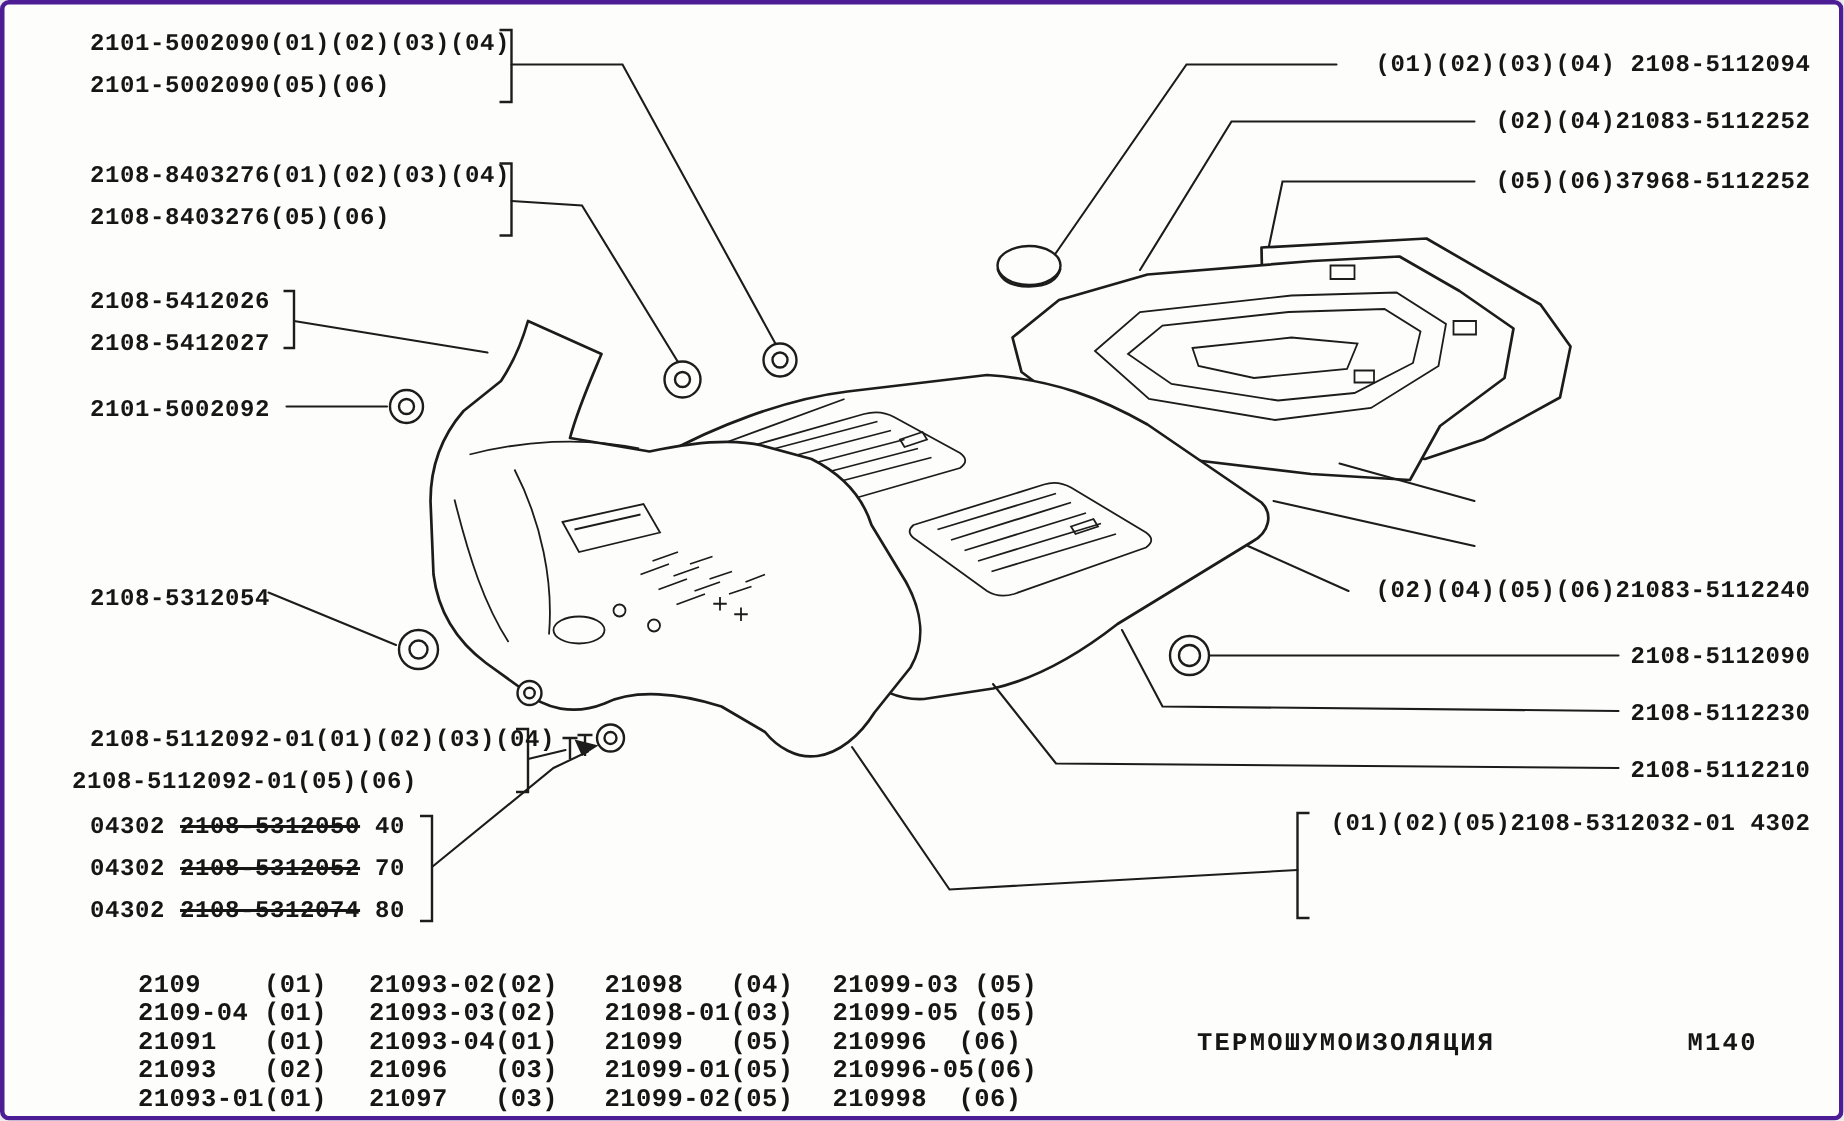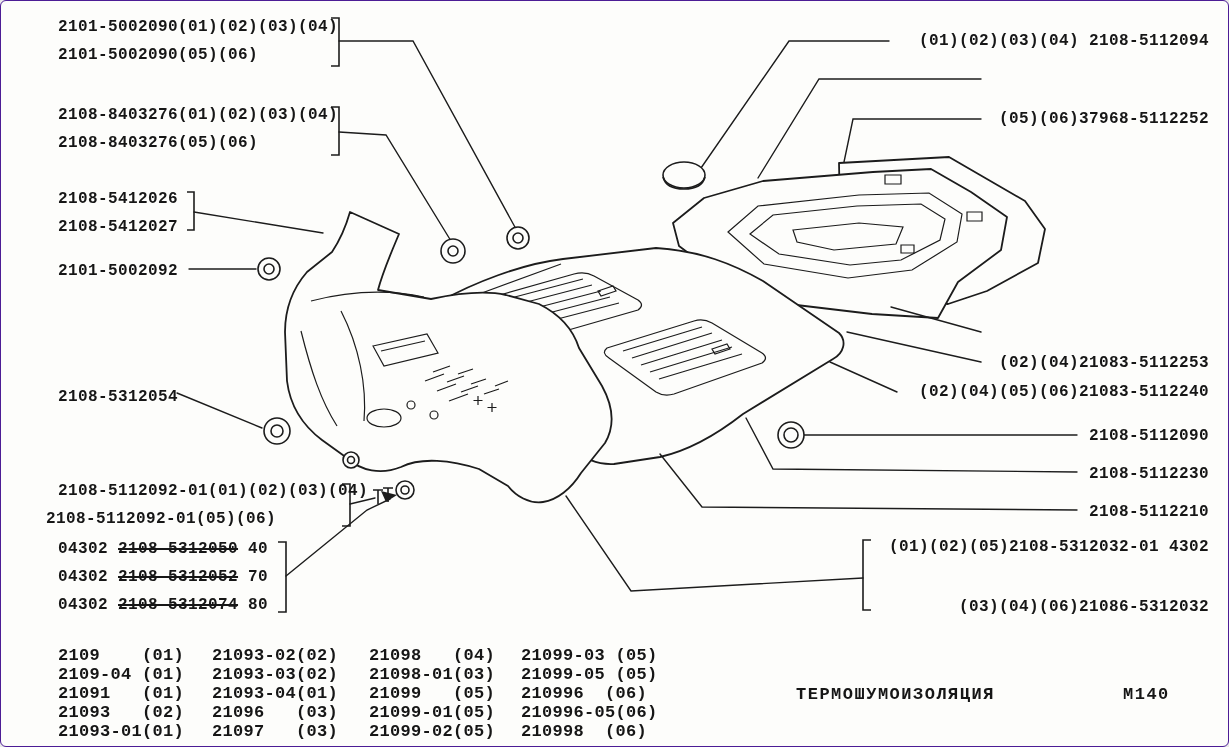--- a/index.html
+++ b/index.html
@@ -1,23 +1,23 @@
 <!DOCTYPE html>
 <html><head>
 <meta charset="utf-8">
 <style>
   html,body{margin:0;padding:0;background:#e9e9e9;}
-  .page{position:relative;width:1229px;height:747px;background:#fdfdfb;border:1px solid #4c1d95;
+  .page{position:relative;width:1229px;height:747px;background:#fdfdfb;border:3px solid #4c1d95;
         border-radius:6px;overflow:hidden;box-sizing:border-box;
         font-family:"Liberation Mono","DejaVu Sans Mono",monospace;color:#161616;}
   svg.draw{position:absolute;left:0;top:0;}
   .lbl{position:absolute;font-size:16px;font-weight:700;line-height:20px;letter-spacing:.4px;white-space:pre;}
   .r{text-align:right;}
   .strike{text-decoration:line-through;text-decoration-thickness:2px;}
-  .tbl{position:absolute;font-size:17px;font-weight:700;line-height:19px;letter-spacing:.3px;white-space:pre;}
+  .tbl{position:absolute;font-size:17px;font-weight:700;line-height:19px;letter-spacing:.3px;white-space:pre;margin-left:32px;}
   .caption{position:absolute;font-size:17px;font-weight:700;letter-spacing:1.5px;white-space:pre;}
 </style>
 </head>
 <body>
 
 <div class="page">
 
   <svg class="draw" width="1229" height="747" viewBox="0 0 1229 747">
 
     <g fill="#fdfdfb" stroke="#1c1c1c" stroke-width="1.8" stroke-linejoin="round">
@@ -138,29 +138,28 @@
   <div class="lbl" style="left:57px;top:260px">2101-5002092</div>
   <div class="lbl" style="left:57px;top:386px">2108-5312054</div>
   <div class="lbl" style="left:57px;top:480px">2108-5112092-01(01)(02)(03)(04)</div>
   <div class="lbl" style="left:45px;top:508px">2108-5112092-01(05)(06)</div>
 
   <div class="lbl" style="left:57px;top:538px"><span>04302 </span><span class="strike">2108-5312050</span><span> 40</span></div>
   <div class="lbl" style="left:57px;top:566px"><span>04302 </span><span class="strike">2108-5312052</span><span> 70</span></div>
   <div class="lbl" style="left:57px;top:594px"><span>04302 </span><span class="strike">2108-5312074</span><span> 80</span></div>
 
   <div class="lbl r" style="right:19px;top:30px">(01)(02)(03)(04) 2108-5112094</div>
+  <div class="lbl r" style="right:19px;top:68px">(02)(04)21083-5112252</div>
   <div class="lbl r" style="right:19px;top:108px">(05)(06)37968-5112252</div>
-  <div class="lbl r" style="right:19px;top:352px">(02)(04)21083-5112253</div>
   <div class="lbl r" style="right:19px;top:381px">(02)(04)(05)(06)21083-5112240</div>
   <div class="lbl r" style="right:19px;top:425px">2108-5112090</div>
   <div class="lbl r" style="right:19px;top:463px">2108-5112230</div>
   <div class="lbl r" style="right:19px;top:501px">2108-5112210</div>
 
   <div class="lbl r" style="right:19px;top:536px"><span>(01)(02)(05)2108-5312032-01 4302</span><span class="strike"></span><span></span></div>
-  <div class="lbl r" style="right:19px;top:596px"><span>(03)(04)(06)21086-5312032</span><span class="strike"></span><span></span></div>
 
   <div class="tbl" style="left:57px;top:645px">2109    (01)</div>
   <div class="tbl" style="left:57px;top:664px">2109-04 (01)</div>
   <div class="tbl" style="left:57px;top:683px">21091   (01)</div>
   <div class="tbl" style="left:57px;top:702px">21093   (02)</div>
   <div class="tbl" style="left:57px;top:721px">21093-01(01)</div>
 
   <div class="tbl" style="left:211px;top:645px">21093-02(02)</div>
   <div class="tbl" style="left:211px;top:664px">21093-03(02)</div>
   <div class="tbl" style="left:211px;top:683px">21093-04(01)</div>

